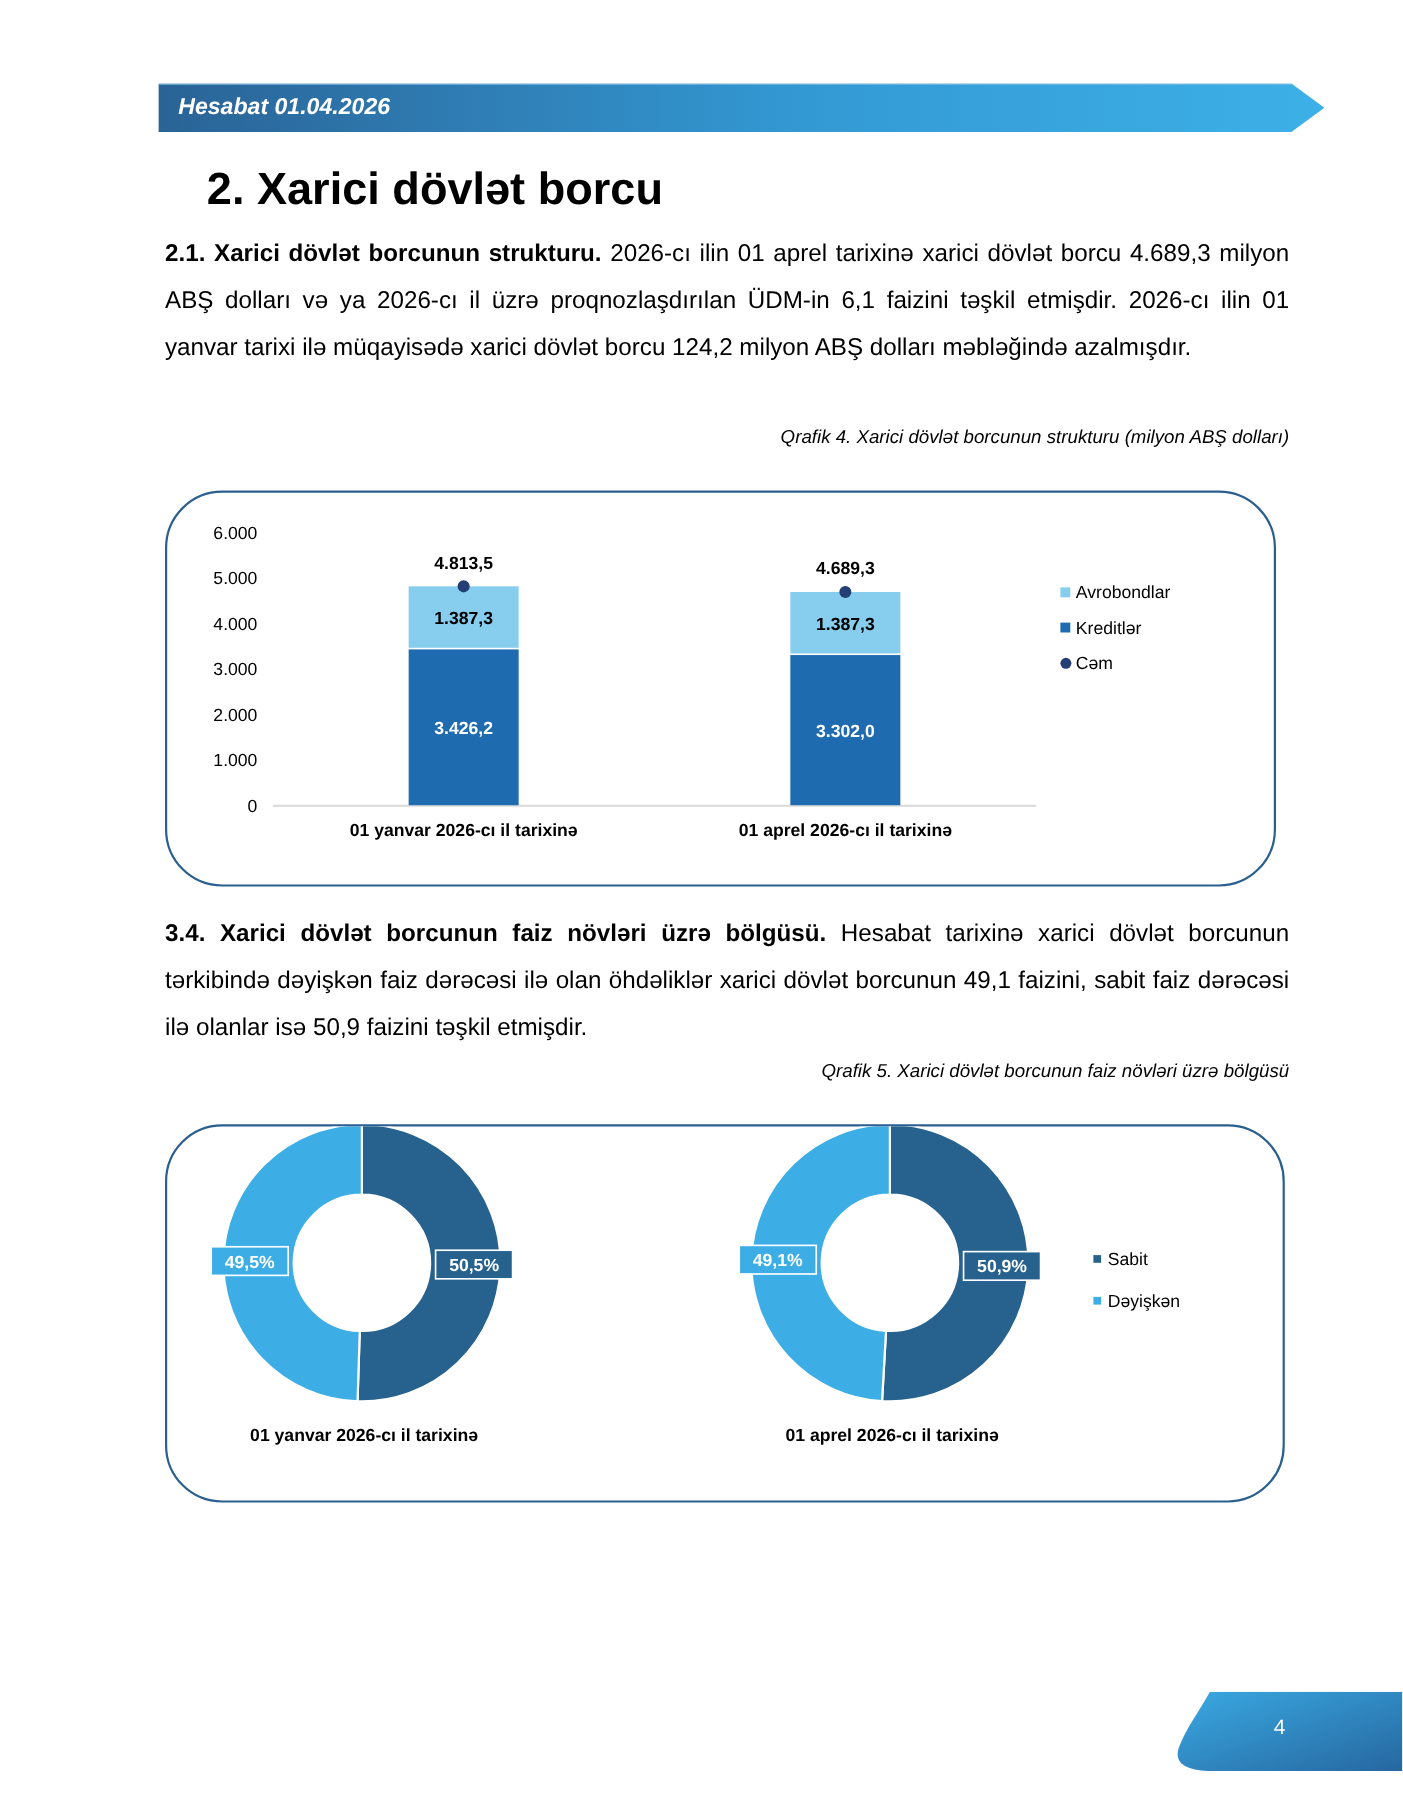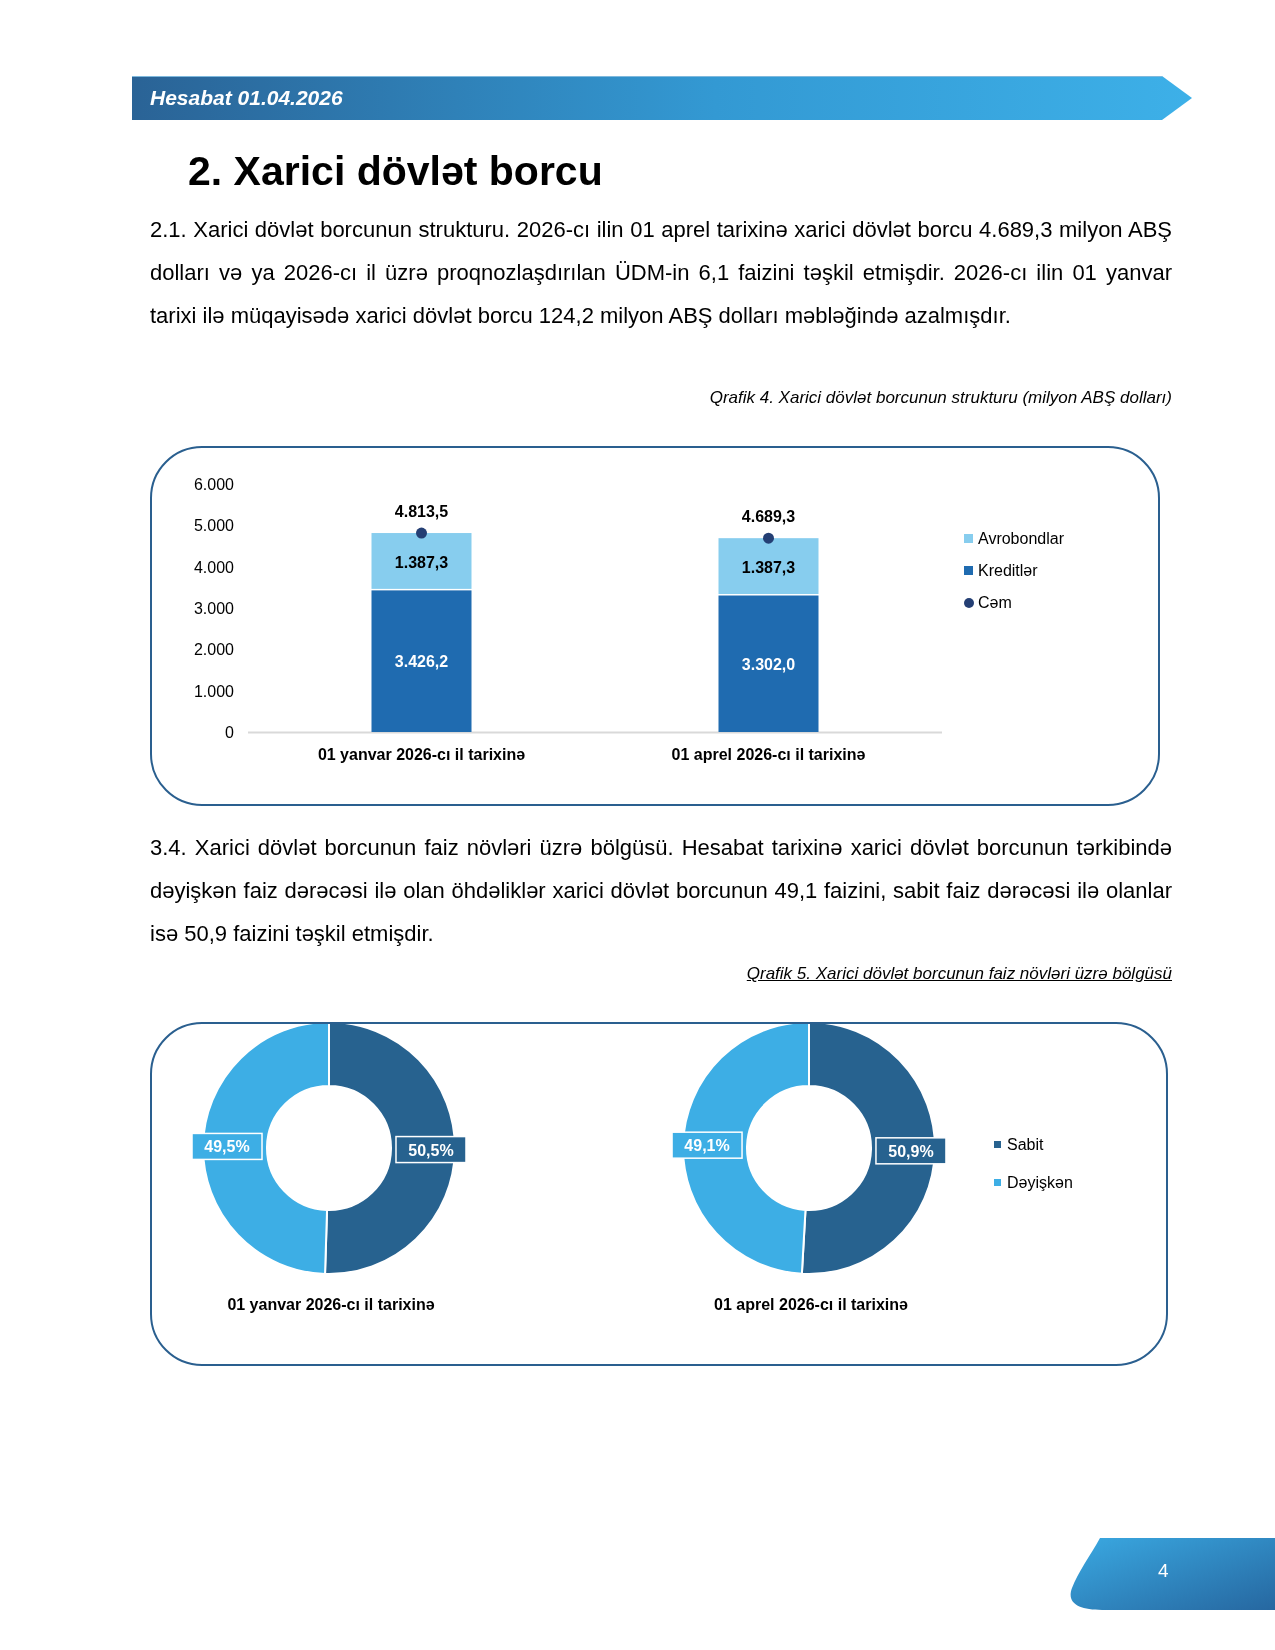--- a/index.html
+++ b/index.html
@@ -1,35 +1,35 @@
 <!DOCTYPE html>
 <html><head>
 <meta charset="utf-8">
 <style>
   html, body { margin: 0; padding: 0; background: #ffffff; }
   body { width: 1275px; height: 1650px; position: relative; overflow: hidden;
          font-family: "Liberation Sans", sans-serif; color: #000; }
 
-  .header-banner { position: absolute; left: 132px; top: 76px; width: 1060px; height: 58px; text-align: center; }
+  .header-banner { position: absolute; left: 144px; top: 76px; width: 1060px; height: 58px; text-align: center; }
   .header-banner svg { position: absolute; left: 0; top: 0; }
   .header-title { position: absolute; left: 18px; top: 10px; color: #fff; font-style: italic;
                   font-weight: bold; font-size: 21px; }
 
   .section-title { position: absolute; left: 188px; top: 148px; font-size: 41px; font-weight: bold; }
 
   .para { position: absolute; left: 150px; width: 1022px; font-size: 22px; line-height: 43px;
           text-align: justify; text-align-last: left; }
-  .para b { font-weight: normal; margin-top: 40px; }
+  .para b { font-weight: bold; margin-top: 40px; }
   #para1 { top: 208px; }
   #para2 { top: 826px; }
 
   .caption { position: absolute; left: 0; width: 1275px; text-align: right; font-style: italic;
              font-size: 17px; }
   #caption1 { top: 388px; left: 150px; width: 1022px; }
-  #caption2 { top: 964px; left: 150px; width: 1022px; text-decoration: underline; }
+  #caption2 { top: 964px; left: 150px; width: 1022px; }
 
   .chart-frame { position: absolute; border: 2px solid #2a5f8f; border-radius: 52px; background: #fff; }
   #frame1 { left: 150px; top: 446px; width: 1006px; height: 356px; }
   #frame2 { left: 150px; top: 1022px; width: 1014px; height: 340px; }
 
   .chart-svg { position: absolute; left: 0; top: 0; }
   .tick-label { font-size: 16px; fill: #000; }
   .cat-label { font-size: 16px; font-weight: bold; fill: #000; }
   .val-label { font-size: 16px; font-weight: bold; }
   .legend-text { font-size: 16px; fill: #000; }

